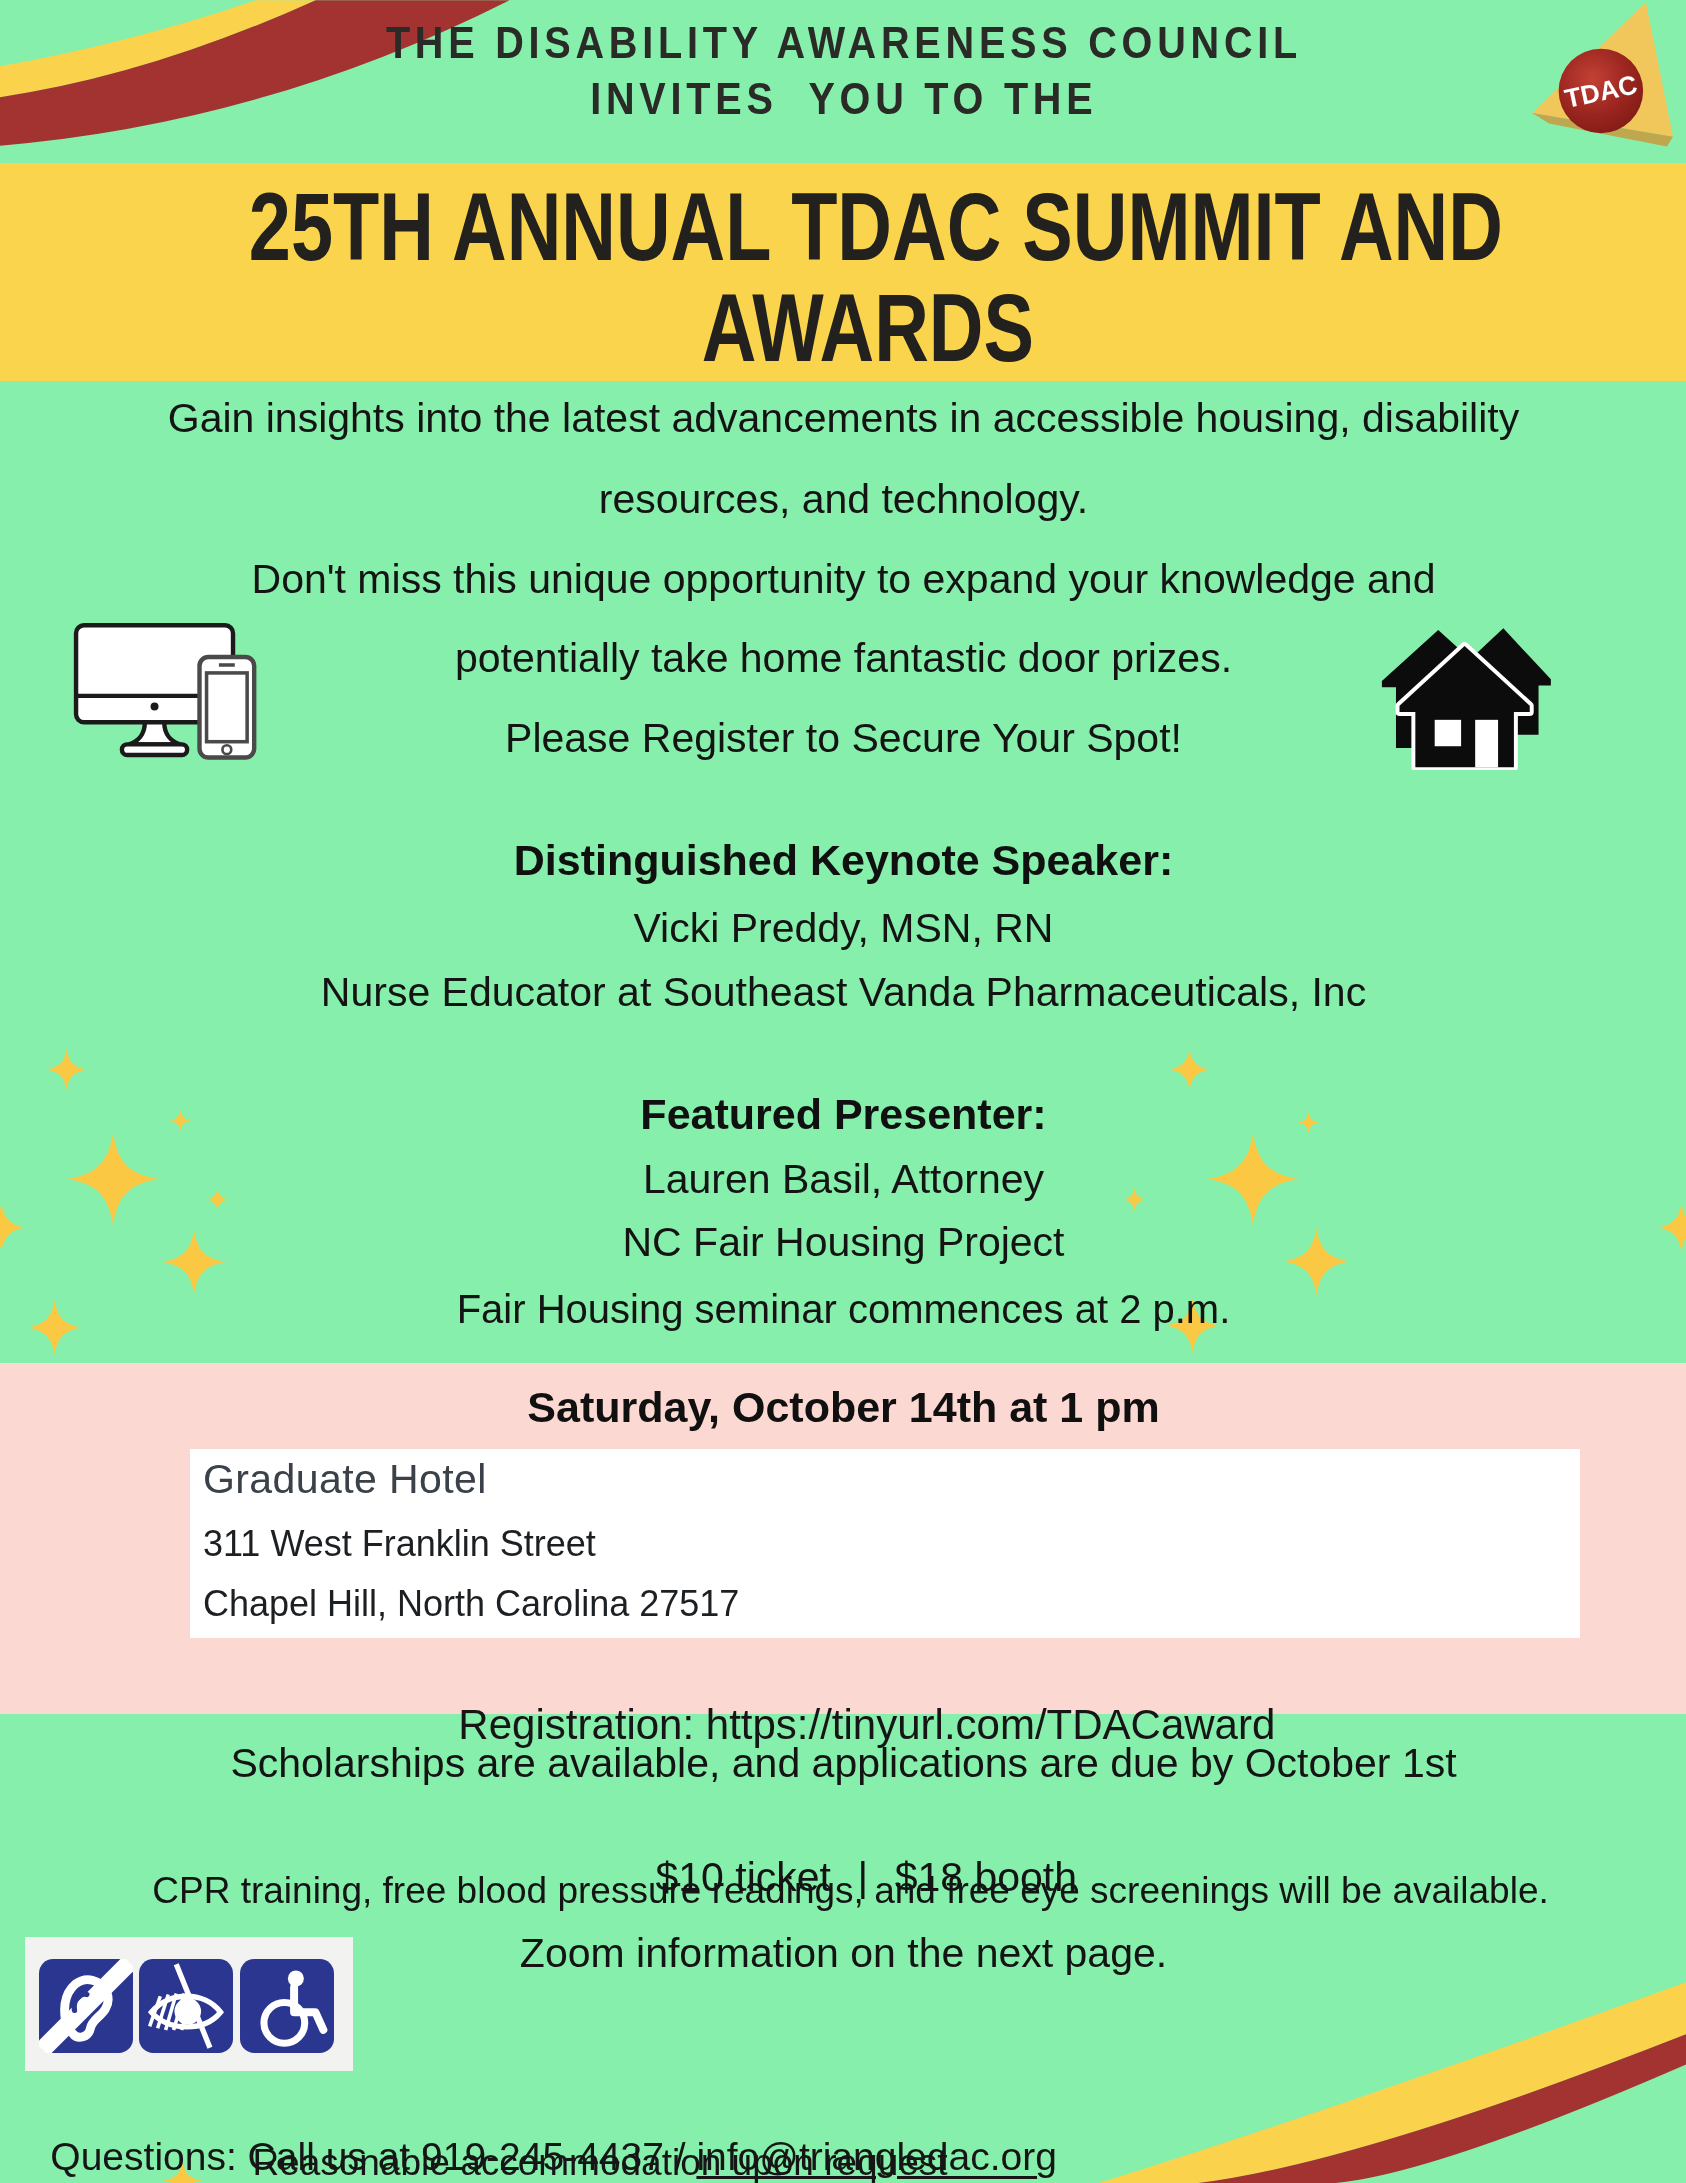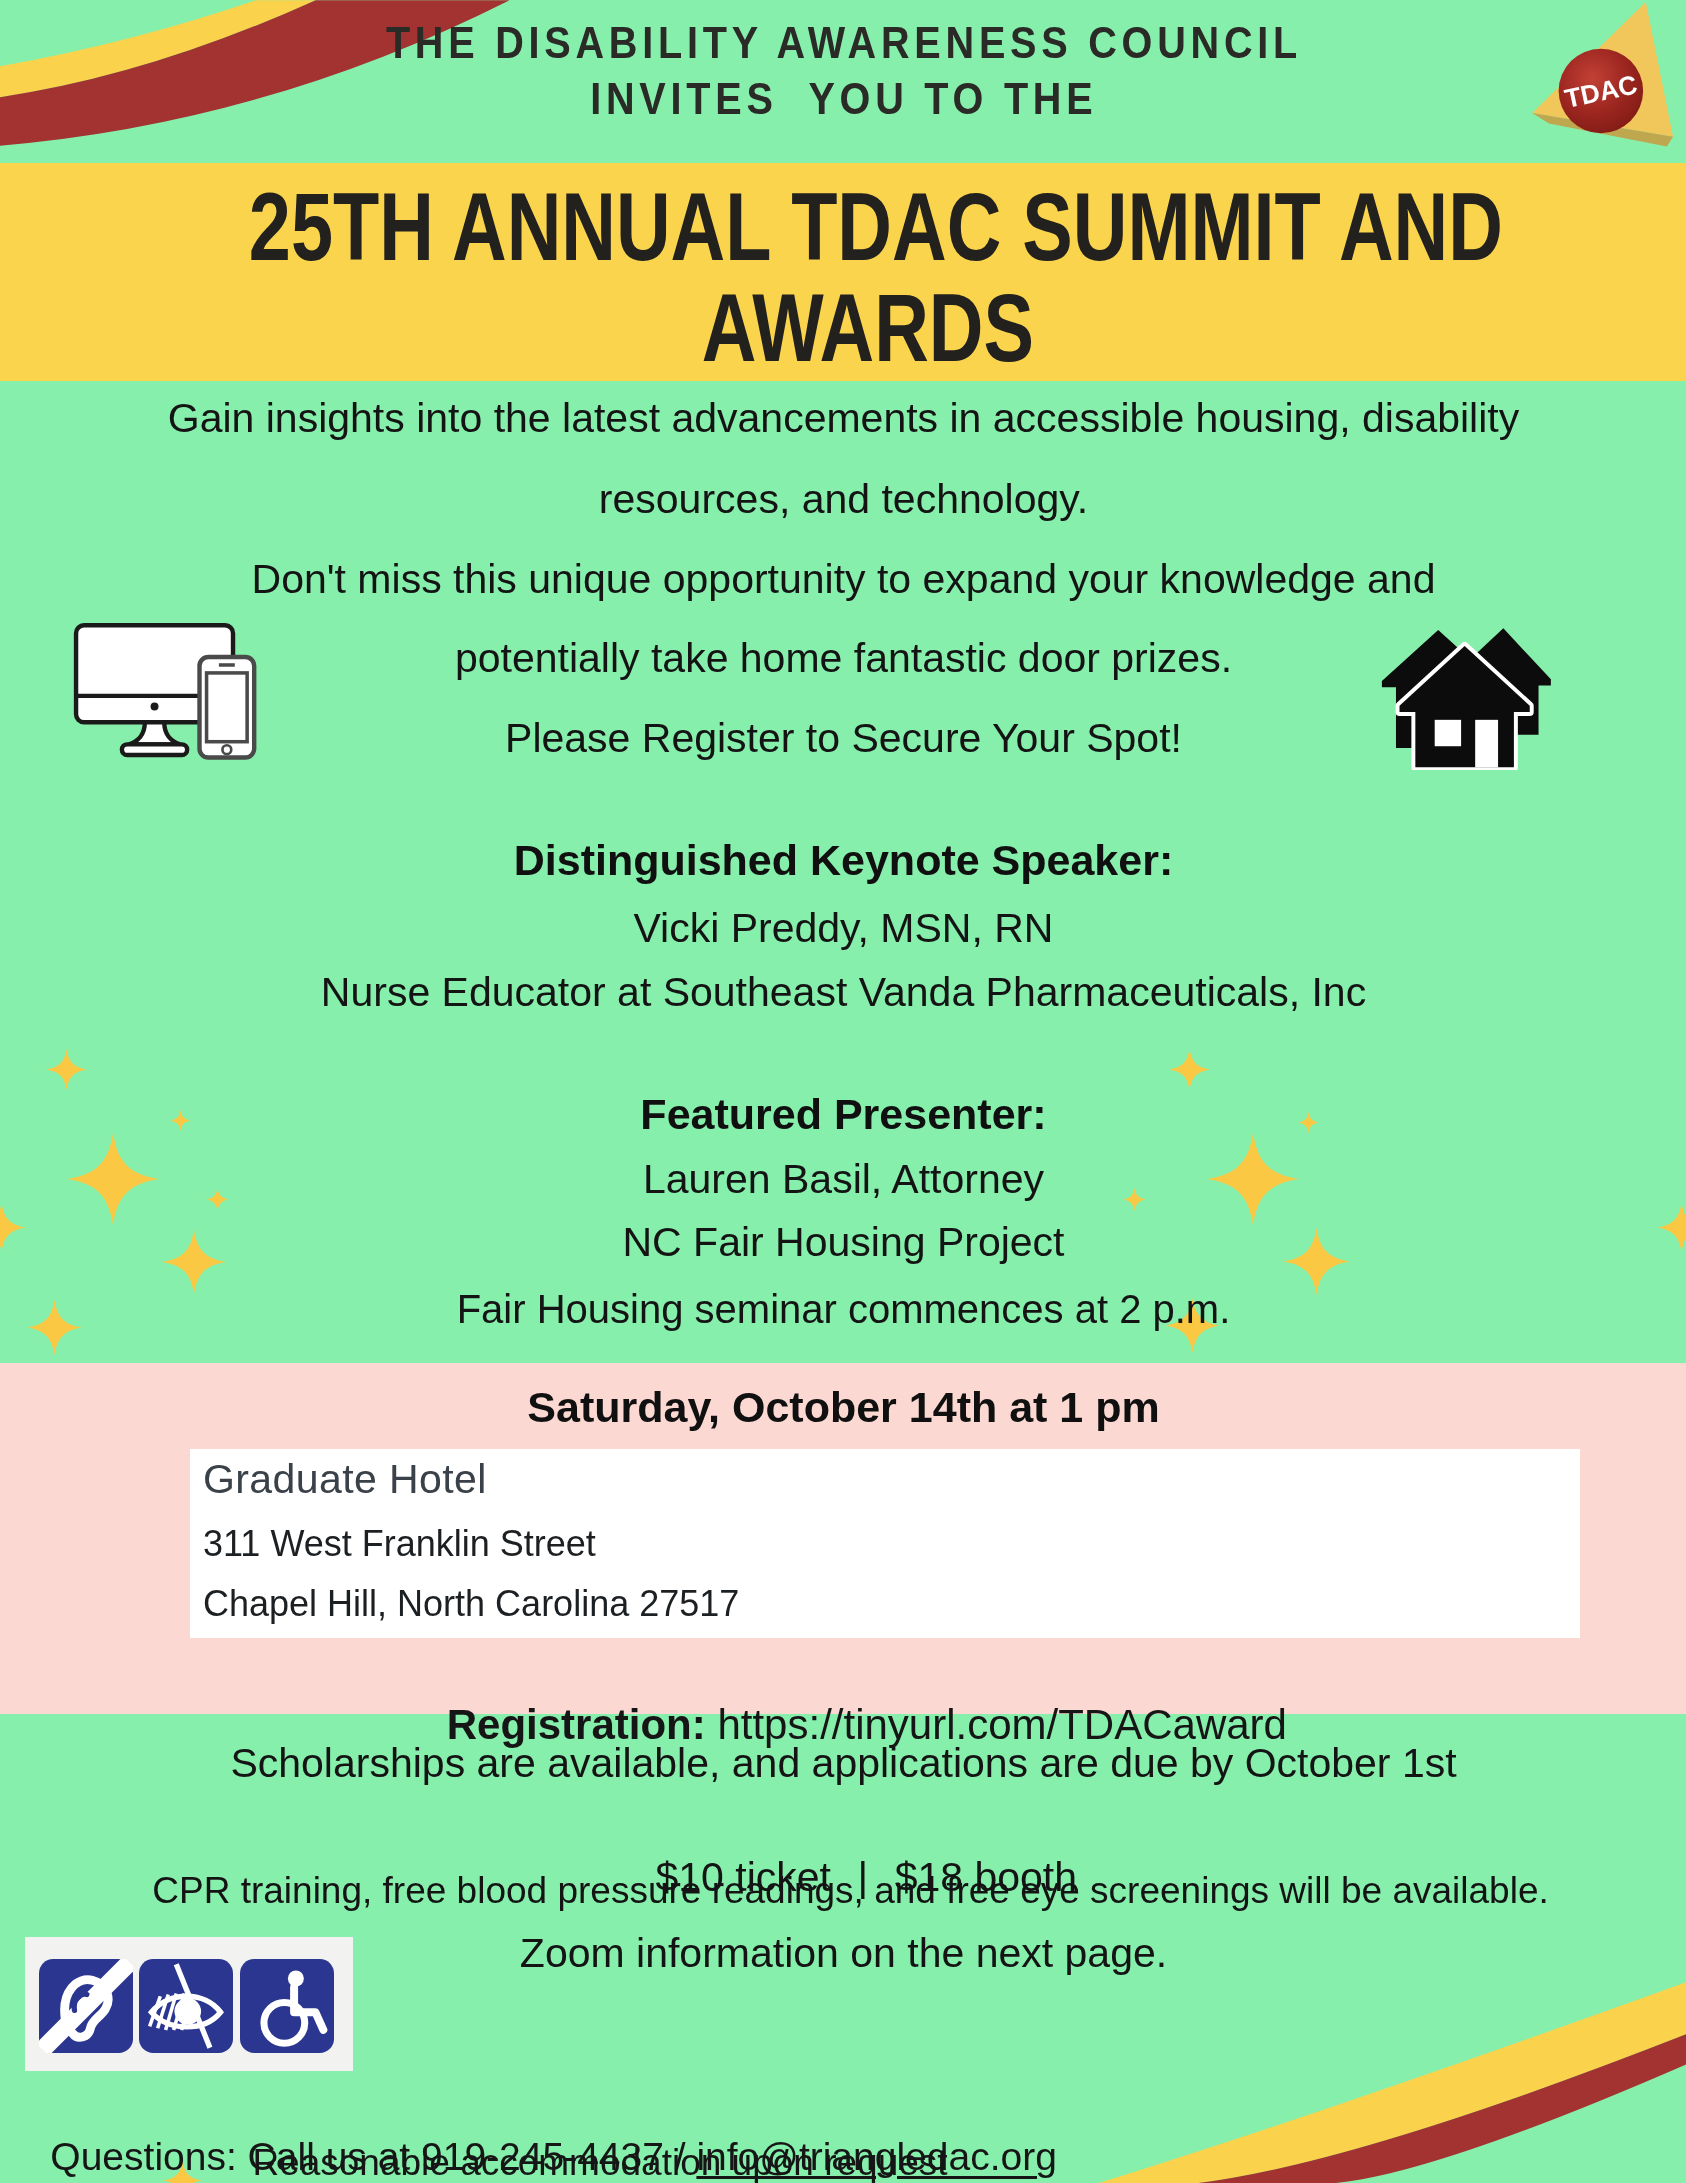--- a/index.html
+++ b/index.html
@@ -136,21 +136,21 @@
 
   <div class="line body-line" style="top:1286px;font-size:40px;">Fair Housing seminar commences at 2 p.m.</div>
 
   <div class="abs pink-bg"></div>
   <div class="line bold-line" style="top:1383px;">Saturday, October 14th at 1 pm</div>
   <div class="abs white-box"></div>
   <div class="venue-line" style="top:1457px;font-size:41px;color:#3A4149;font-weight:500;letter-spacing:0.4px;">Graduate Hotel</div>
   <div class="venue-line" style="top:1524px;font-size:36px;color:#1d2023;">311 West Franklin Street</div>
   <div class="venue-line" style="top:1584px;font-size:36px;color:#1d2023;">Chapel Hill, North Carolina 27517</div>
   <div class="line" style="top:1653px;font-size:42px;">
-    <span style="font-weight:bold;">Registration: </span><span>https://tinyurl.com/TDACaward</span>
+    <span style="font-weight:normal;">Registration: </span><span>https://tinyurl.com/TDACaward</span>
   </div>
 
   <div class="line body-line" style="top:1740px;">Scholarships are available, and applications are due by October 1st</div>
   <div class="line body-line" style="top:1807px;">
     <span>$10 ticket</span><span style="margin:0 26.5px;">|</span><span>$18 booth</span>
   </div>
   <div class="line body-line" style="top:1870px;font-size:37px;padding-left:7px;">CPR training, free blood pressure readings, and free eye screenings will be available.</div>
   <div class="line body-line" style="top:1930px;">Zoom information on the next page.</div>
 
   <div class="abs gray-block"></div>

